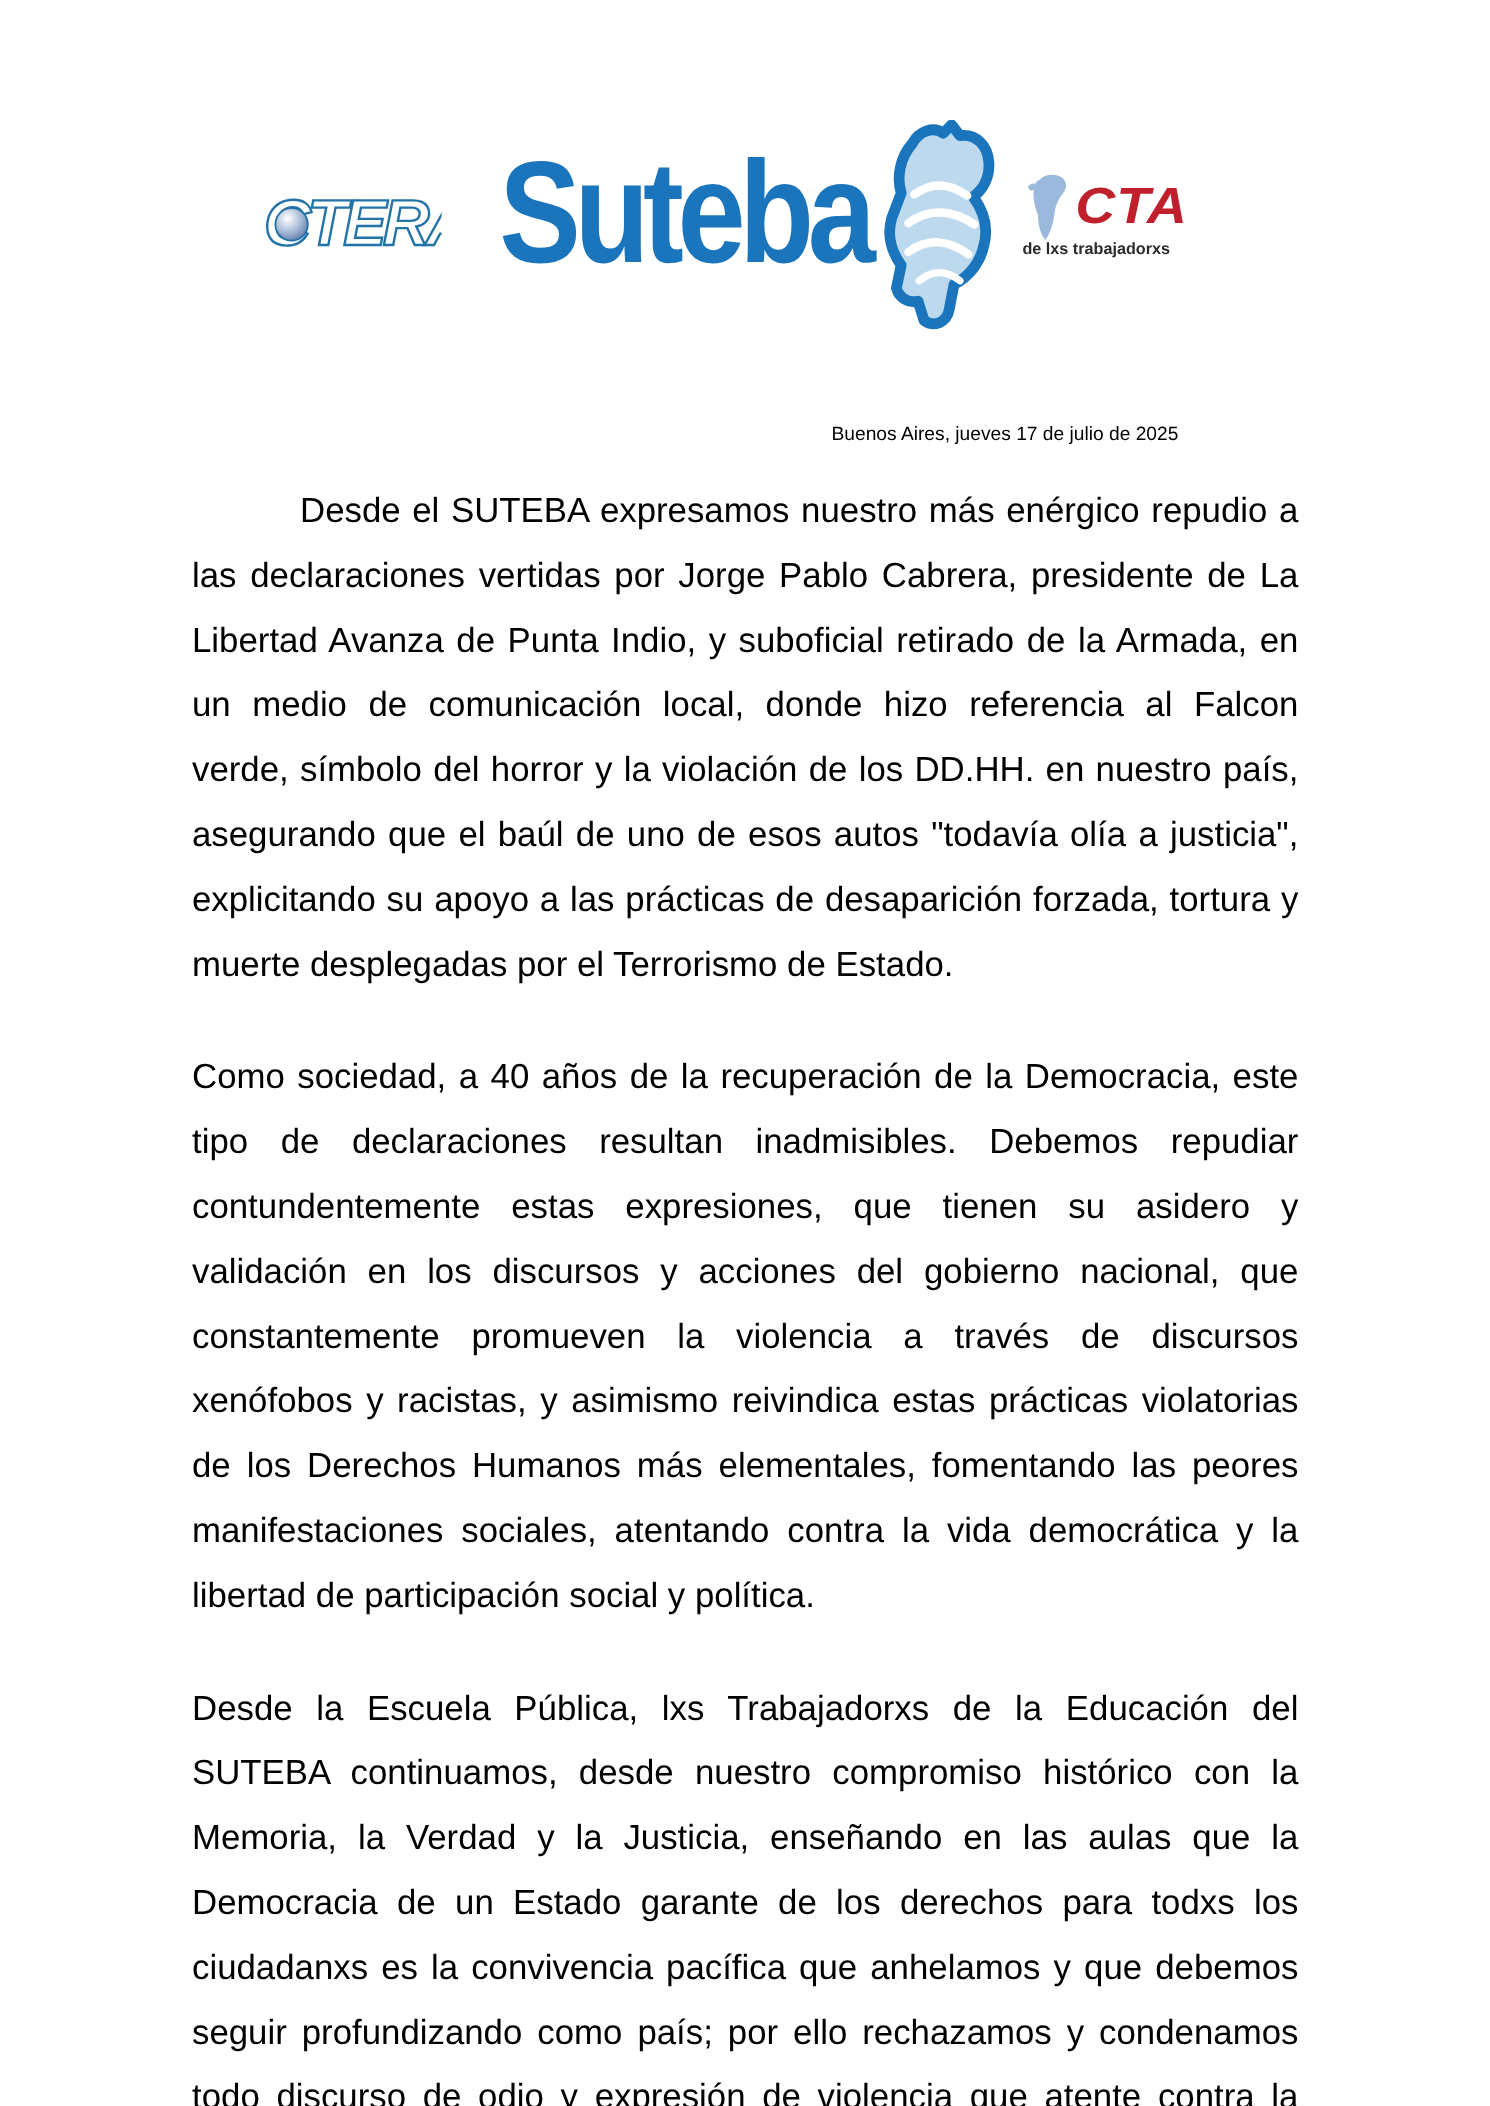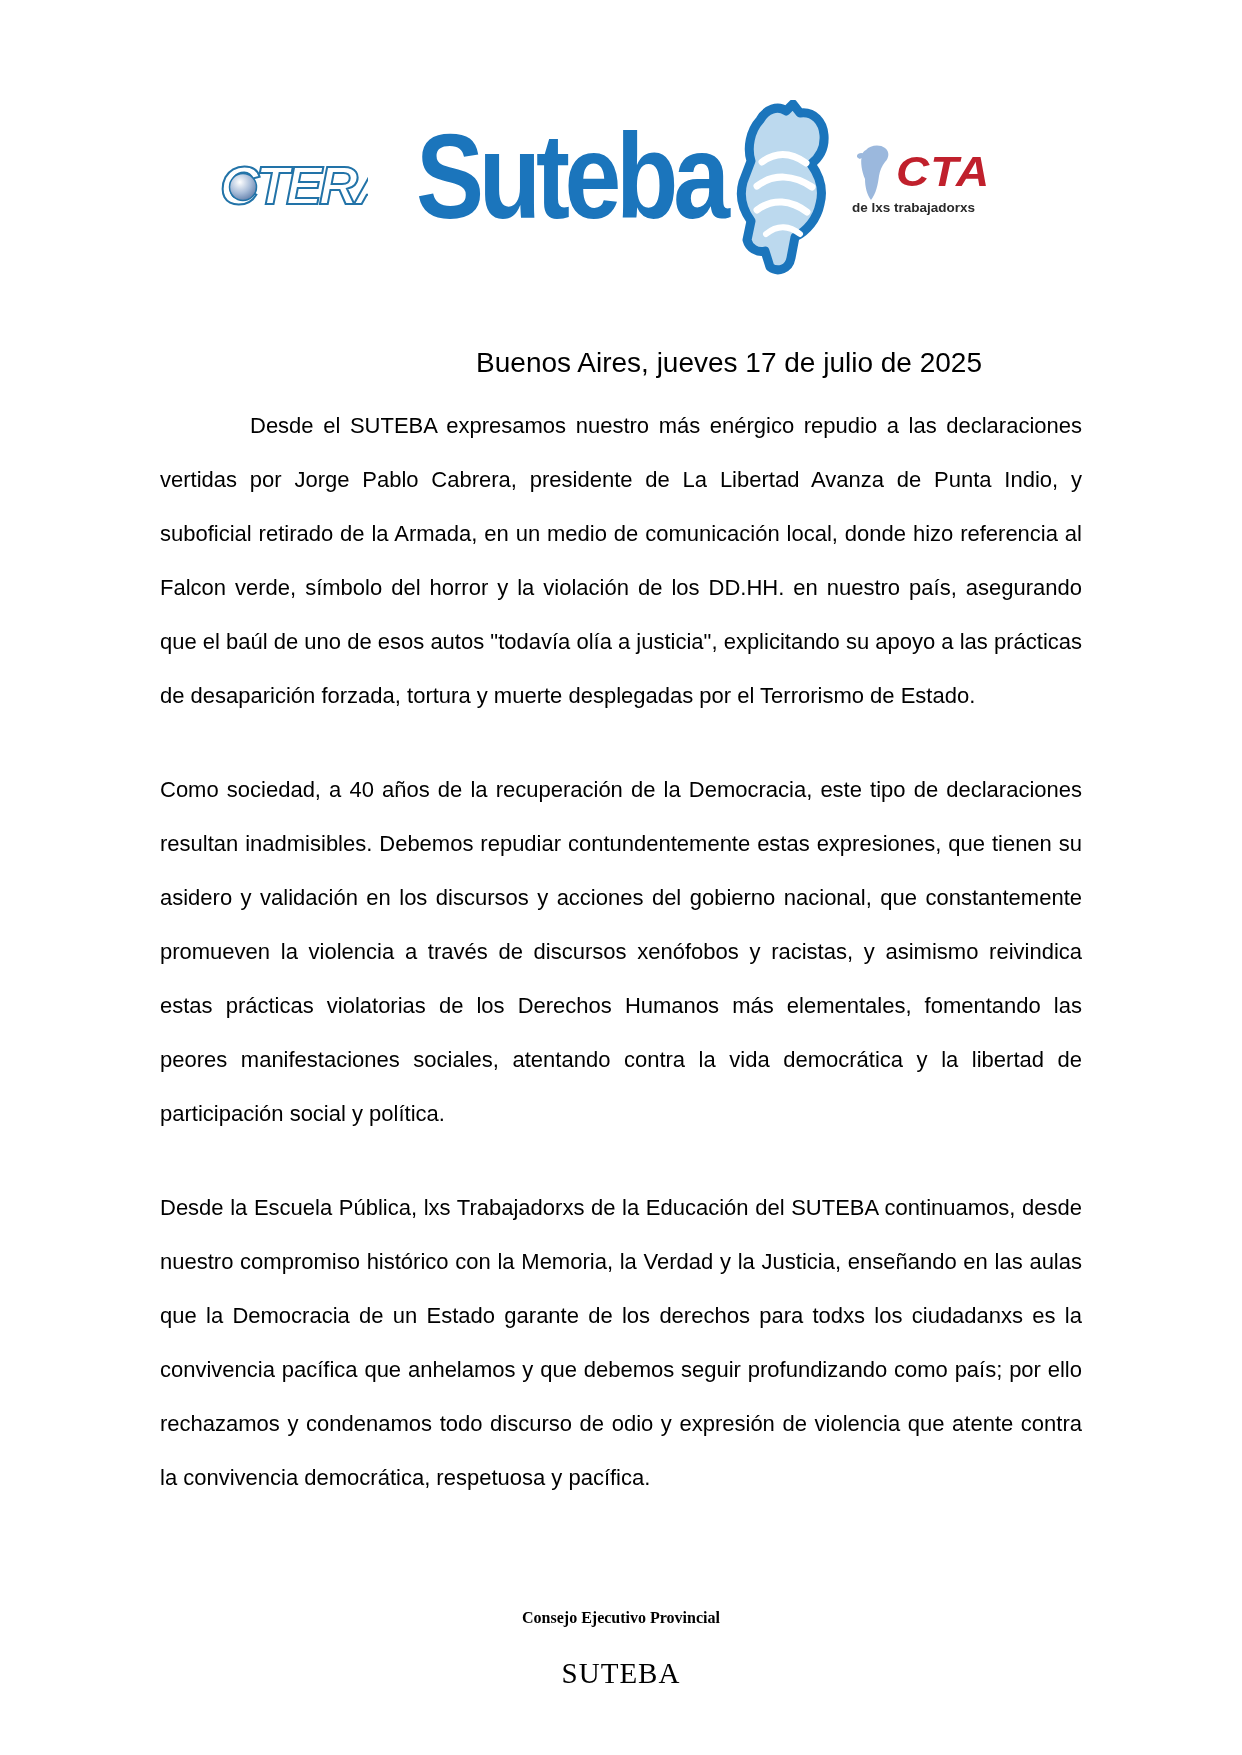--- a/index.html
+++ b/index.html
@@ -36,28 +36,28 @@
   }
   .cta-subtext{
     font-size:13.5px;font-weight:bold;color:#2a2a2a;
     margin-top:-2px;text-align:left;padding-right:2px;
     letter-spacing:0;
   }
   
   .date-line{
     margin:64px 260px 0 0;
     text-align:right;
-    font-size:28px;
+    font-size:16px;
     line-height:28px;
   }
   
   .body-text{margin:22px 160px 0 160px;}
   .body-text p{
     margin:0 0 40px 0;
-    font-size:22px;
+    font-size:29px;
     line-height:54px;
     text-align:justify;
   }
   .body-text p.first{text-indent:90px;}
   
   .footer-sign{margin-top:104px;text-align:center;font-family:"Liberation Serif", serif;}
   .footer-title{font-size:16px;font-weight:bold;}
   .footer-org{font-size:29px;margin-top:30px;letter-spacing:1px;}
 </style>
 </head>

